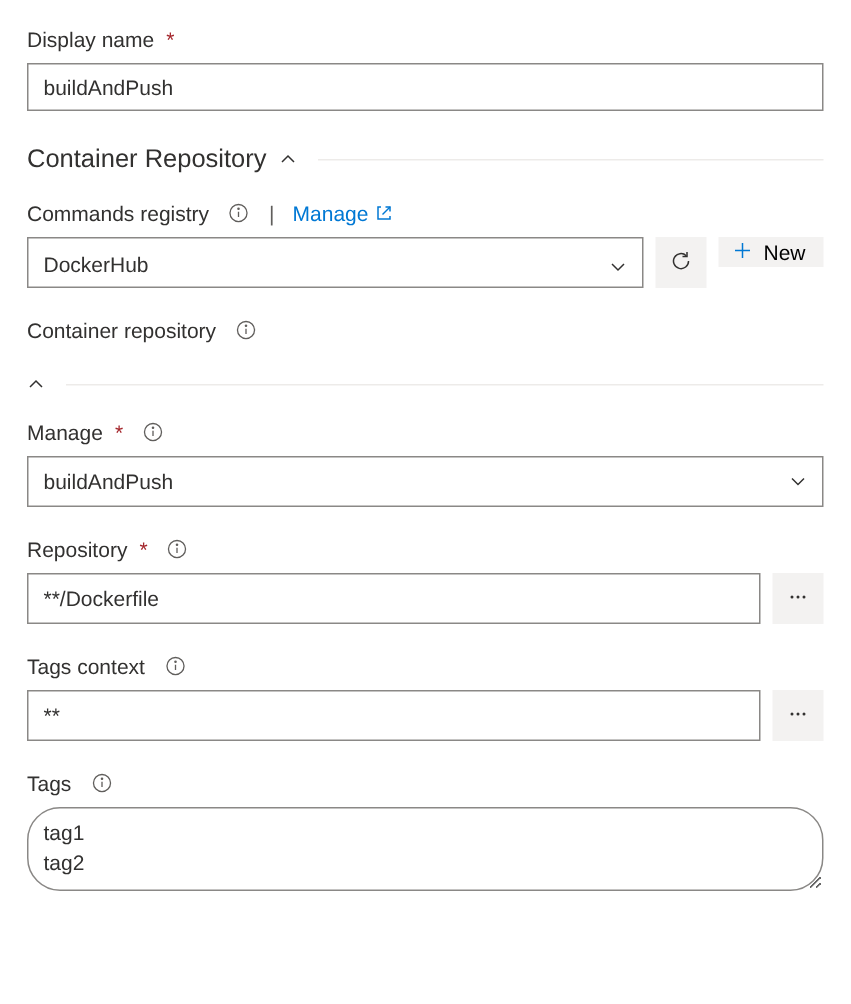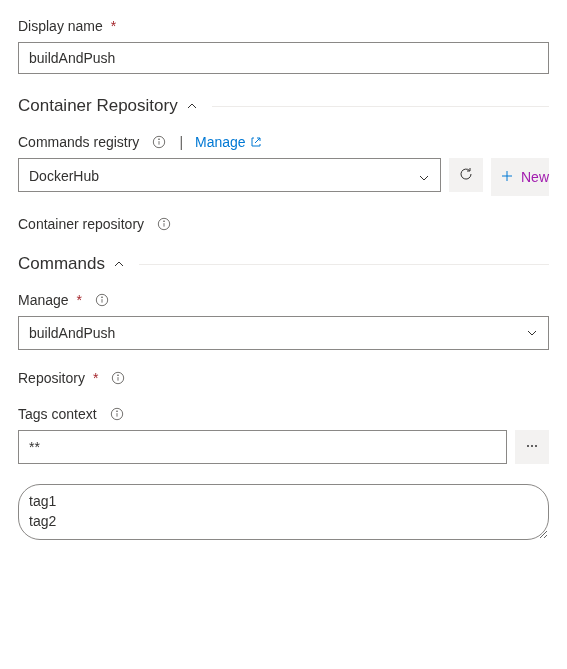--- a/index.html
+++ b/index.html
@@ -132,31 +132,31 @@
       display: inline-flex;
       align-items: center;
       justify-content: center;
       cursor: pointer;
     }
     .icon-btn svg {
       width: 16px;
       height: 16px;
     }
     .new-btn {
-      height: 38px;
+      height: 20px;
       background: #f3f2f1;
       border: none;
       display: inline-flex;
       align-items: center;
-      padding: 0 0 0 8px;
+      padding: 0 12px 0 8px;
       gap: 6px;
       cursor: pointer;
       font-family: inherit;
       font-size: 14px;
-      color: #a21caf;
+      color: #000000;
     }
     .new-btn svg {
       width: 16px;
       height: 16px;
     }
     .row-with-more {
       display: flex;
       gap: 8px;
       align-items: stretch;
     }
@@ -267,21 +267,20 @@
       <svg viewBox="0 0 16 16" fill="none" stroke="#605e5c" stroke-width="1">
           <circle cx="8" cy="8" r="6.5"></circle>
           <line x1="8" y1="7" x2="8" y2="11"></line>
           <circle cx="8" cy="4.8" r="0.5" fill="#605e5c"></circle>
         </svg>
     </span>
   </div>
 </div>
 
 <div class="section-header">
-  <span class="section-title">Commands</span>
   <span class="chevron">
     <svg viewBox="0 0 12 12" fill="none" stroke="#323130" stroke-width="1">
         <path d="M2 8 L6 4 L10 8"></path>
       </svg>
   </span>
   <span class="section-line"></span>
 </div>
 
 <div class="field-group">
   <div class="field-label">
@@ -310,20 +309,32 @@
   <div class="field-label">
     <span>Repository</span>
     <span class="required">*</span>
     <span class="info-icon">
       <svg viewBox="0 0 16 16" fill="none" stroke="#605e5c" stroke-width="1">
           <circle cx="8" cy="8" r="6.5"></circle>
           <line x1="8" y1="7" x2="8" y2="11"></line>
           <circle cx="8" cy="4.8" r="0.5" fill="#605e5c"></circle>
         </svg>
     </span>
+  </div>
+  <div class="row-with-more">
+    <input type="text" value="**/Dockerfile" style="">
+    <button class="more-btn">
+      <span>
+        <svg viewBox="0 0 14 14" fill="#323130">
+            <circle cx="3" cy="7" r="1"></circle>
+            <circle cx="7" cy="7" r="1"></circle>
+            <circle cx="11" cy="7" r="1"></circle>
+          </svg>
+      </span>
+    </button>
   </div>
 </div>
 
 <div class="field-group">
   <div class="field-label">
     <span>Tags context</span>
     <span class="info-icon">
       <svg viewBox="0 0 16 16" fill="none" stroke="#605e5c" stroke-width="1">
           <circle cx="8" cy="8" r="6.5"></circle>
           <line x1="8" y1="7" x2="8" y2="11"></line>
@@ -339,15 +350,25 @@
             <circle cx="3" cy="7" r="1"></circle>
             <circle cx="7" cy="7" r="1"></circle>
             <circle cx="11" cy="7" r="1"></circle>
           </svg>
       </span>
     </button>
   </div>
 </div>
 
 <div class="field-group" style="margin-bottom:0">
+  <div class="field-label">
+    <span>Tags</span>
+    <span class="info-icon">
+      <svg viewBox="0 0 16 16" fill="none" stroke="#605e5c" stroke-width="1">
+          <circle cx="8" cy="8" r="6.5"></circle>
+          <line x1="8" y1="7" x2="8" y2="11"></line>
+          <circle cx="8" cy="4.8" r="0.5" fill="#605e5c"></circle>
+        </svg>
+    </span>
+  </div>
   <textarea style="">tag1
 tag2</textarea>
 </div>
 
 </body></html>

